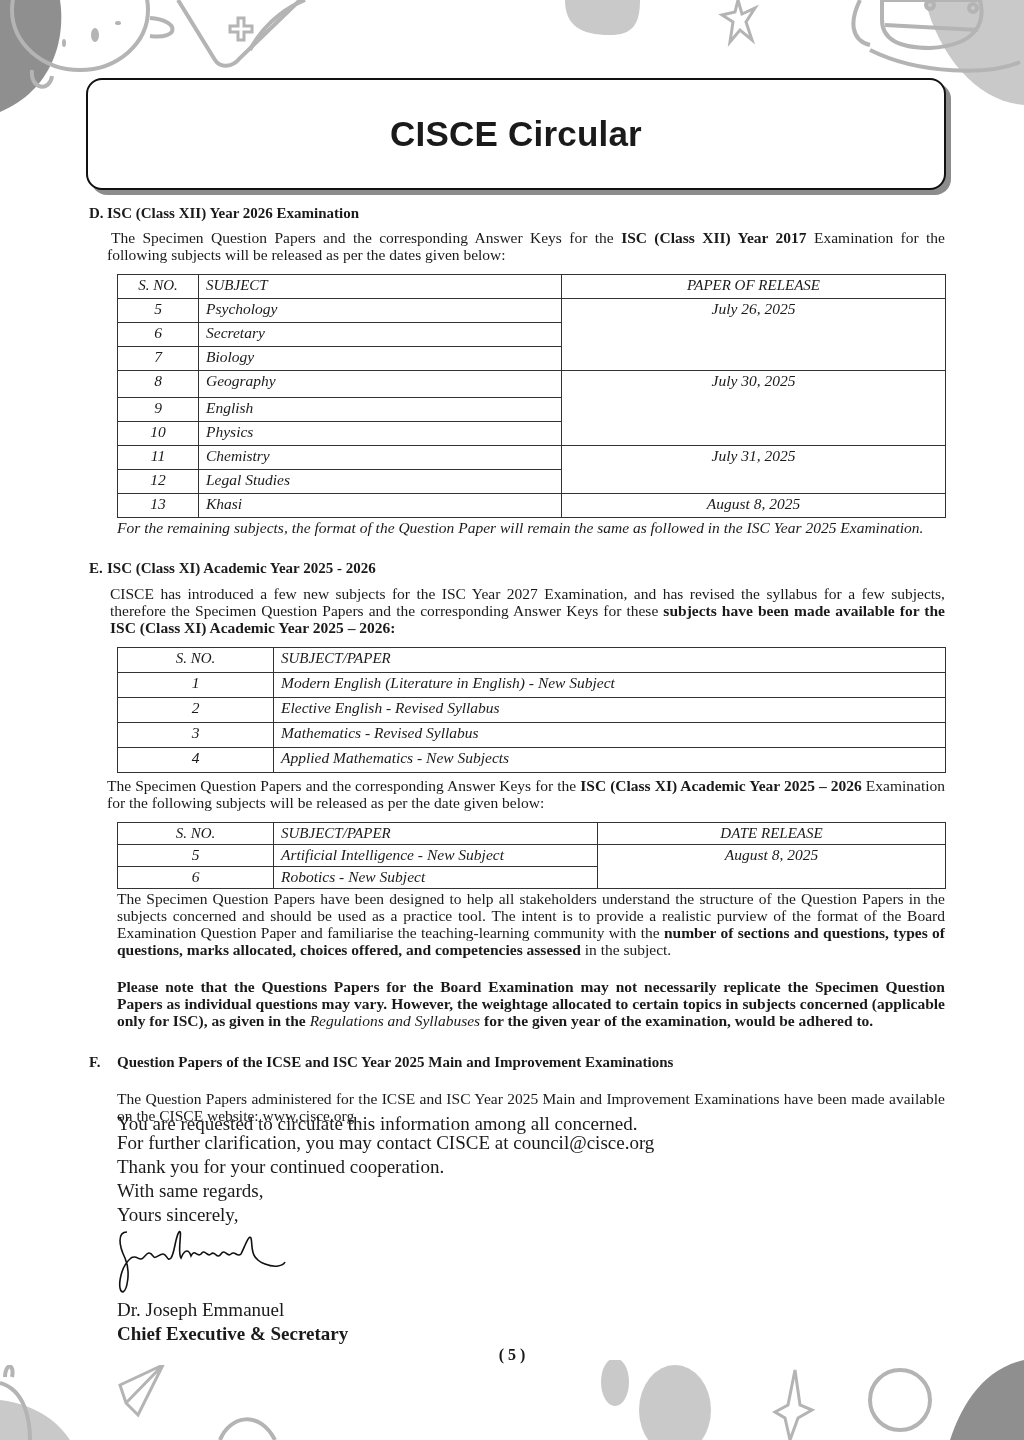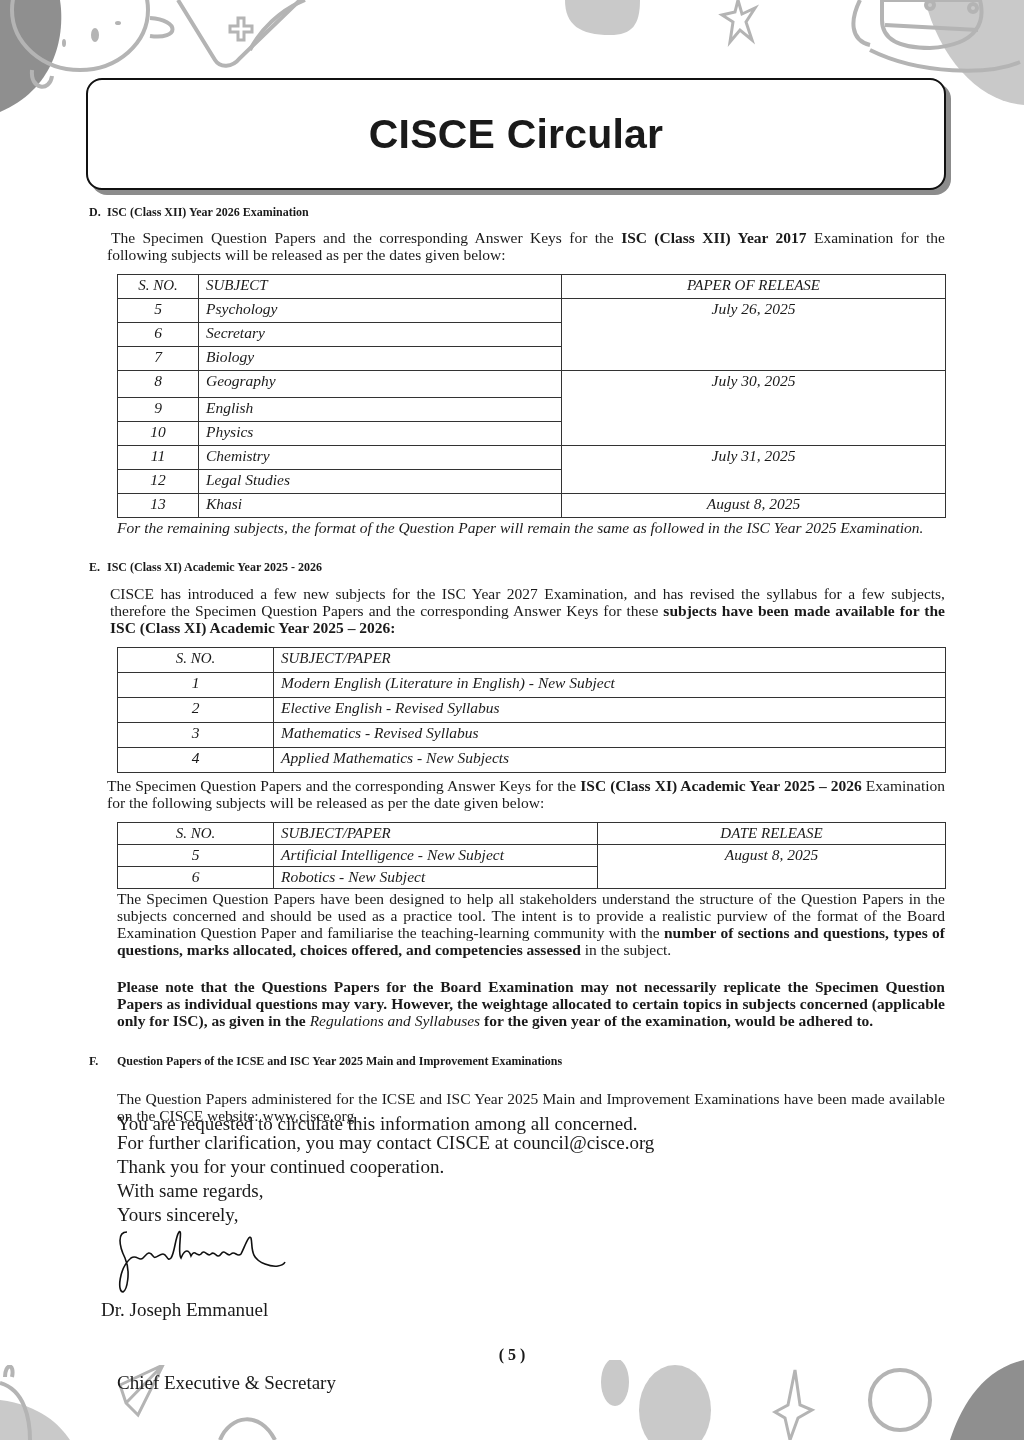--- a/index.html
+++ b/index.html
@@ -12,24 +12,24 @@
   .deco svg { display: block; }
 
   .title-box {
     position: absolute; left: 86px; top: 78px; width: 856px; height: 108px;
     border: 2px solid #111; border-radius: 16px; background: #fff;
     box-shadow: 5px 5px 0 #8c8c8c;
     display: flex; align-items: center; justify-content: center;
   }
   .title-box h1 {
     margin: 0; font-family: "Liberation Sans", "DejaVu Sans", sans-serif;
-    font-weight: bold; font-size: 41px; letter-spacing: 0.2px; color: #1a1a1a;
+    font-weight: bold; font-size: 35px; letter-spacing: 0.2px; color: #1a1a1a;
   }
   .sec-head {
-    position: absolute; font-size: 12px; font-weight: bold;
+    position: absolute; font-size: 15px; font-weight: bold;
   }
   .sec-head .letter { display: inline-block; width: 18px; }
   .para {
     position: absolute; font-size: 15.5px; line-height: 17px; text-align: justify;
   }
   .para b { font-weight: bold; }
   .para i { font-style: italic; }
   .line { position: absolute; font-size: 19px; line-height: 17px; white-space: nowrap; }
 
   table.grid {
@@ -258,16 +258,16 @@
 <div class="line" style="left:117px;top:1158px;">Thank you for your continued cooperation.</div>
 <div class="line" style="left:117px;top:1182px;">With same regards,</div>
 <div class="line" style="left:117px;top:1206px;">Yours sincerely,</div>
 
 <div class="signature">
   <svg width="175" height="70" viewBox="0 0 175 70">
     <path d="M12,4 C2,4 4,18 10,30 C16,44 12,62 8,64 C2,64 4,40 16,30 C22,26 24,34 28,30 C32,26 34,22 38,28 C40,32 44,26 48,26 C52,26 52,34 56,30 C60,24 60,10 64,4 C68,0 62,24 66,30 C70,20 74,22 76,28 C80,20 82,30 86,26 C90,20 92,30 96,26 C100,22 102,32 106,26 C110,20 112,30 116,26 C120,22 122,30 126,26 C130,18 134,6 136,10 C138,18 134,30 150,36 C160,40 168,38 170,34" fill="none" stroke="#111" stroke-width="1.6"></path>
   </svg>
 </div>
 
-<div class="line" style="left:101px;top:1301px;">Dr. Joseph Emmanuel</div>
-<div class="line" style="left:117px;top:1374px;">Chief Executive &amp; Secretary</div>
+<div class="line" style="left:117px;top:1301px;">Dr. Joseph Emmanuel</div>
+<div class="line" style="left:117px;top:1325px;font-weight:bold;">Chief Executive &amp; Secretary</div>
 
 <div class="page-num">( 5 )</div>
 
 </body></html>

